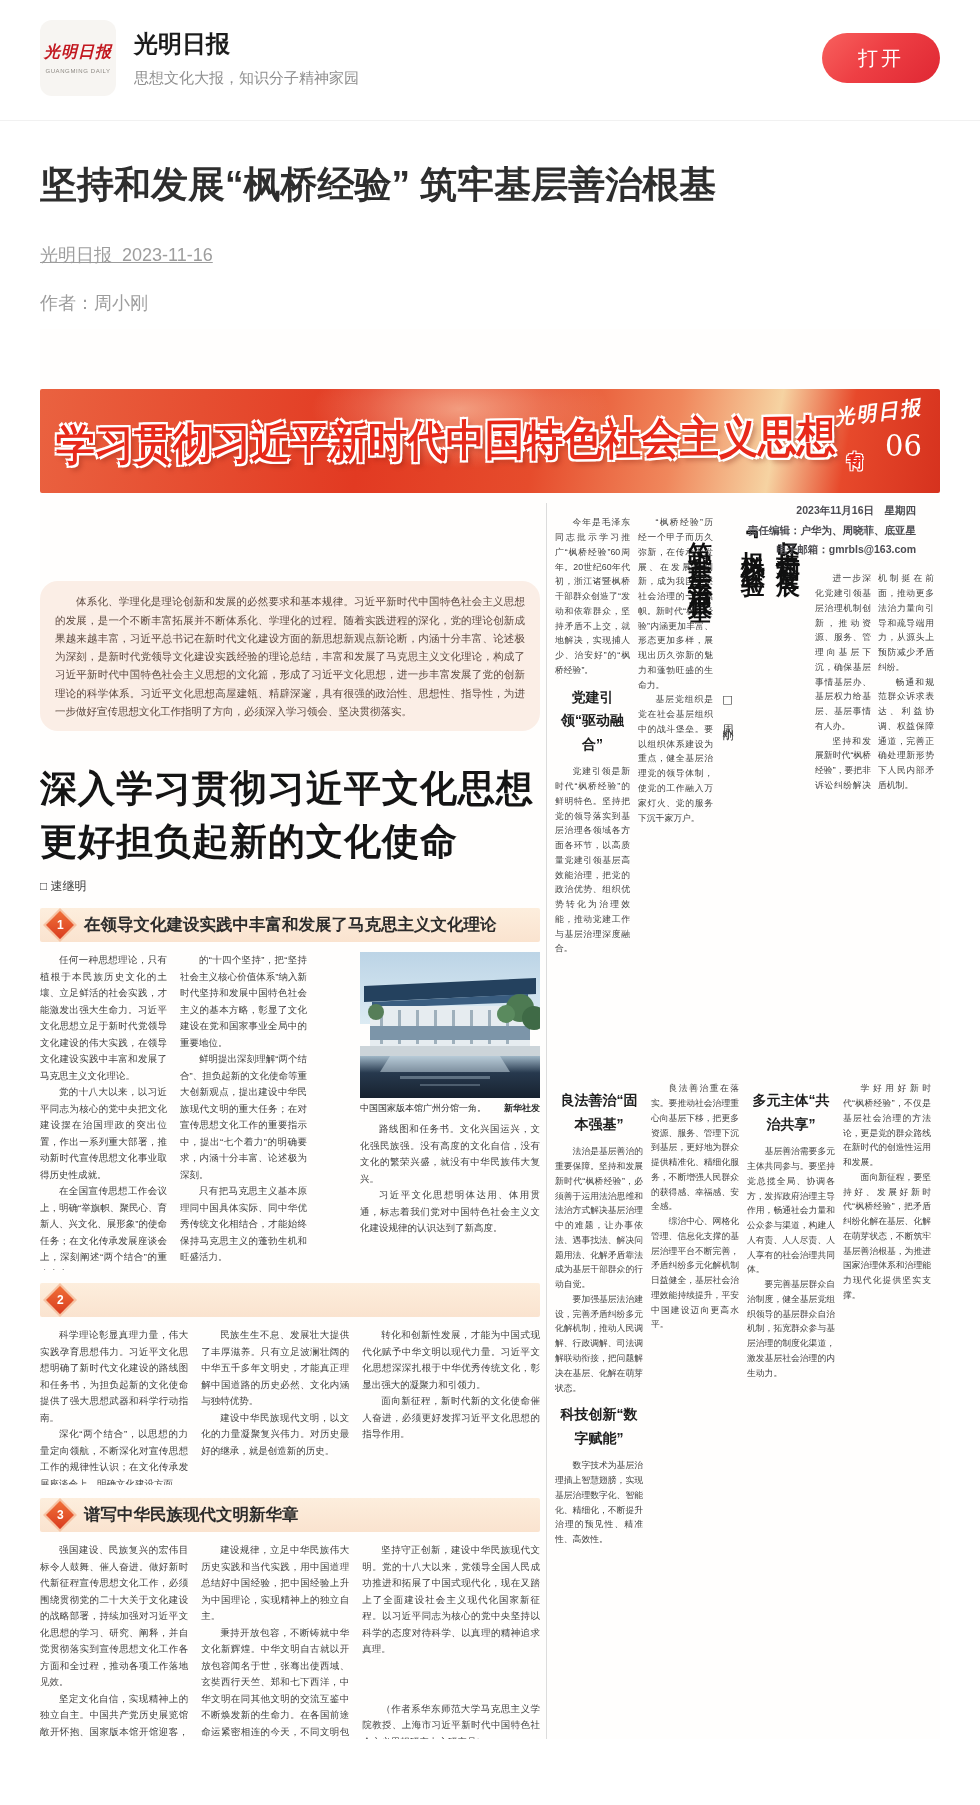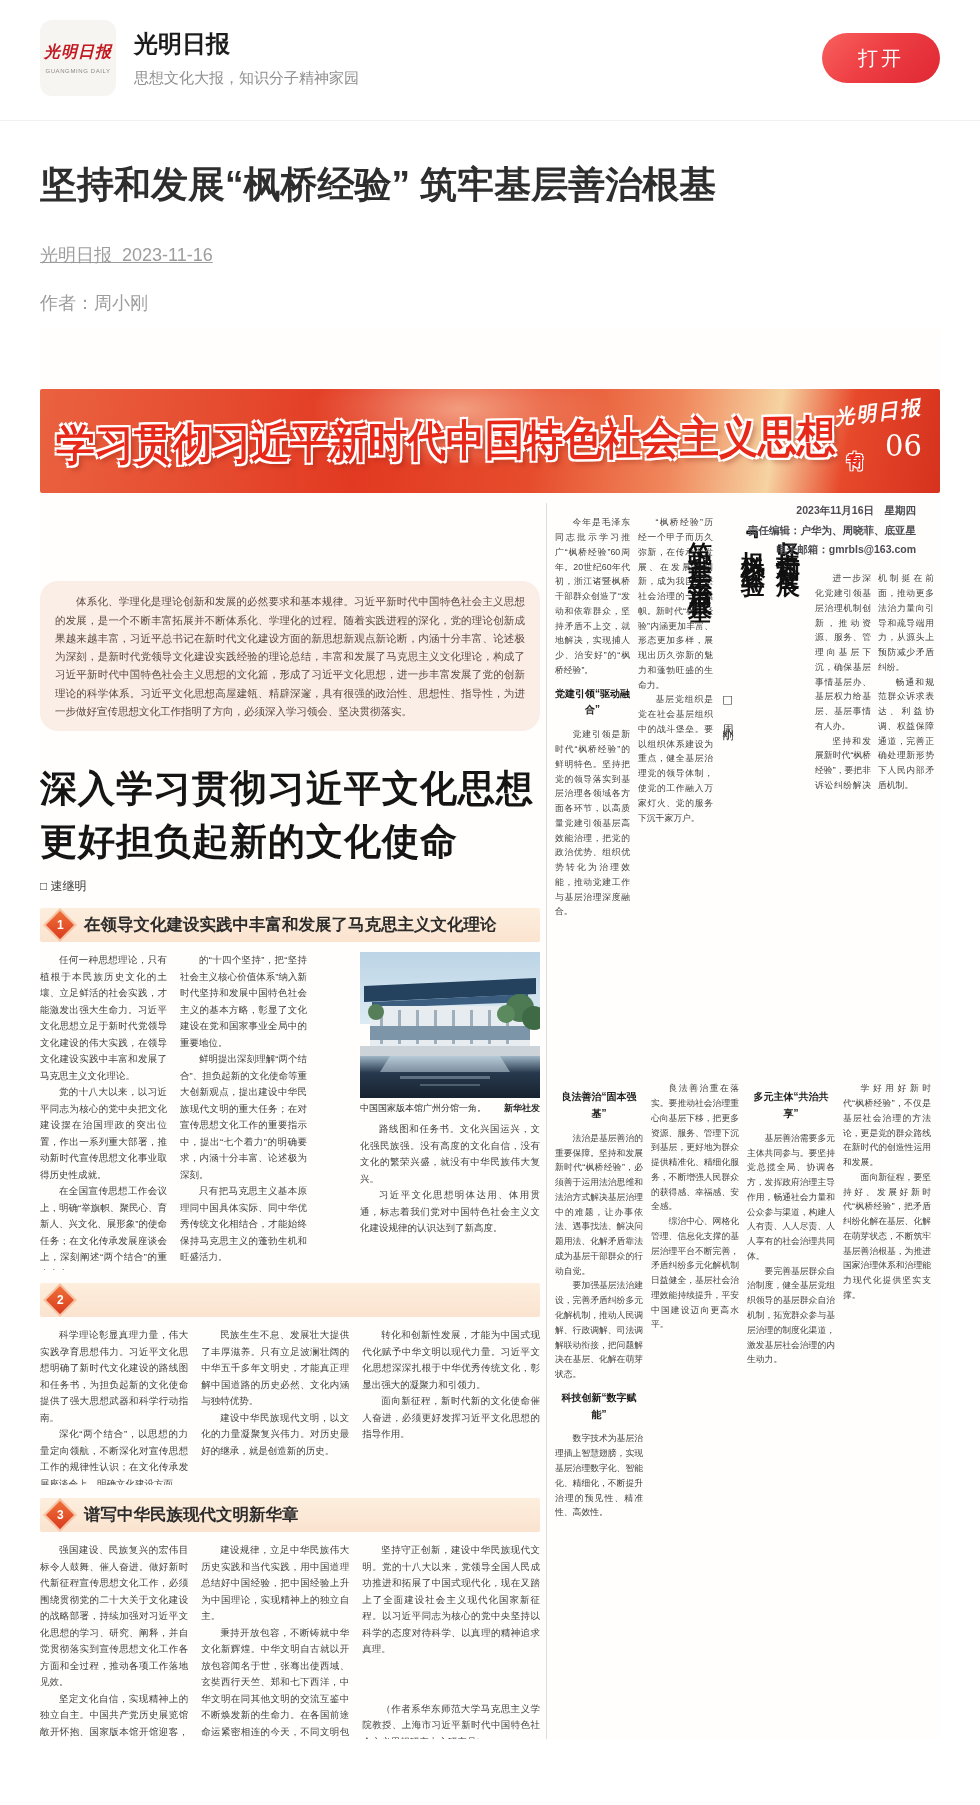--- a/index.html
+++ b/index.html
@@ -80,21 +80,21 @@
   .capline { display:flex; justify-content:space-between; align-items:baseline;
     font-size:9px; color:#2d2d2d; margin:4px 0 6px; }
   .capline .credit { font-weight:700; }
   .note { font-weight:400; text-indent:2em;margin-top:43px; }
 
   
   .rt { display:flex; gap:8px; margin-top:12px; height:556px; overflow:hidden; }
   .rcol { width:75px; overflow:hidden; }
   .rbt { font-size:8.8px; line-height:1.68; color:#424242; text-align:justify; }
   .rbt p { text-indent:2em; }
-  .rsub { font-size:10px; font-weight:700; color:#1e1e1e; text-align:center; margin:8px 0; }
+  .rsub { font-size:14px; font-weight:700; color:#1e1e1e; text-align:center; margin:8px 0; }
   .vhead { width:86px; flex:0 0 auto; writing-mode:vertical-rl; padding-top:8px;
     font-family:"DejaVu Serif", serif; color:#101010; }
   .vhead .seg { font-size:24px; font-weight:900; letter-spacing:8px; margin:0 3px; }
   .vhead .vauthor { font-size:11px; font-weight:400; letter-spacing:3px; padding-top:170px; color:#333; }
   .trwrap { width:119px; padding-top:56px; overflow:hidden; }
   .trcols { column-count:2; column-gap:7px; height:500px; }
   .rb { display:flex; gap:8px; margin-top:10px; height:612px; overflow:hidden; }
   .bcol { width:88px; overflow:hidden; }
 </style>
 </head>

